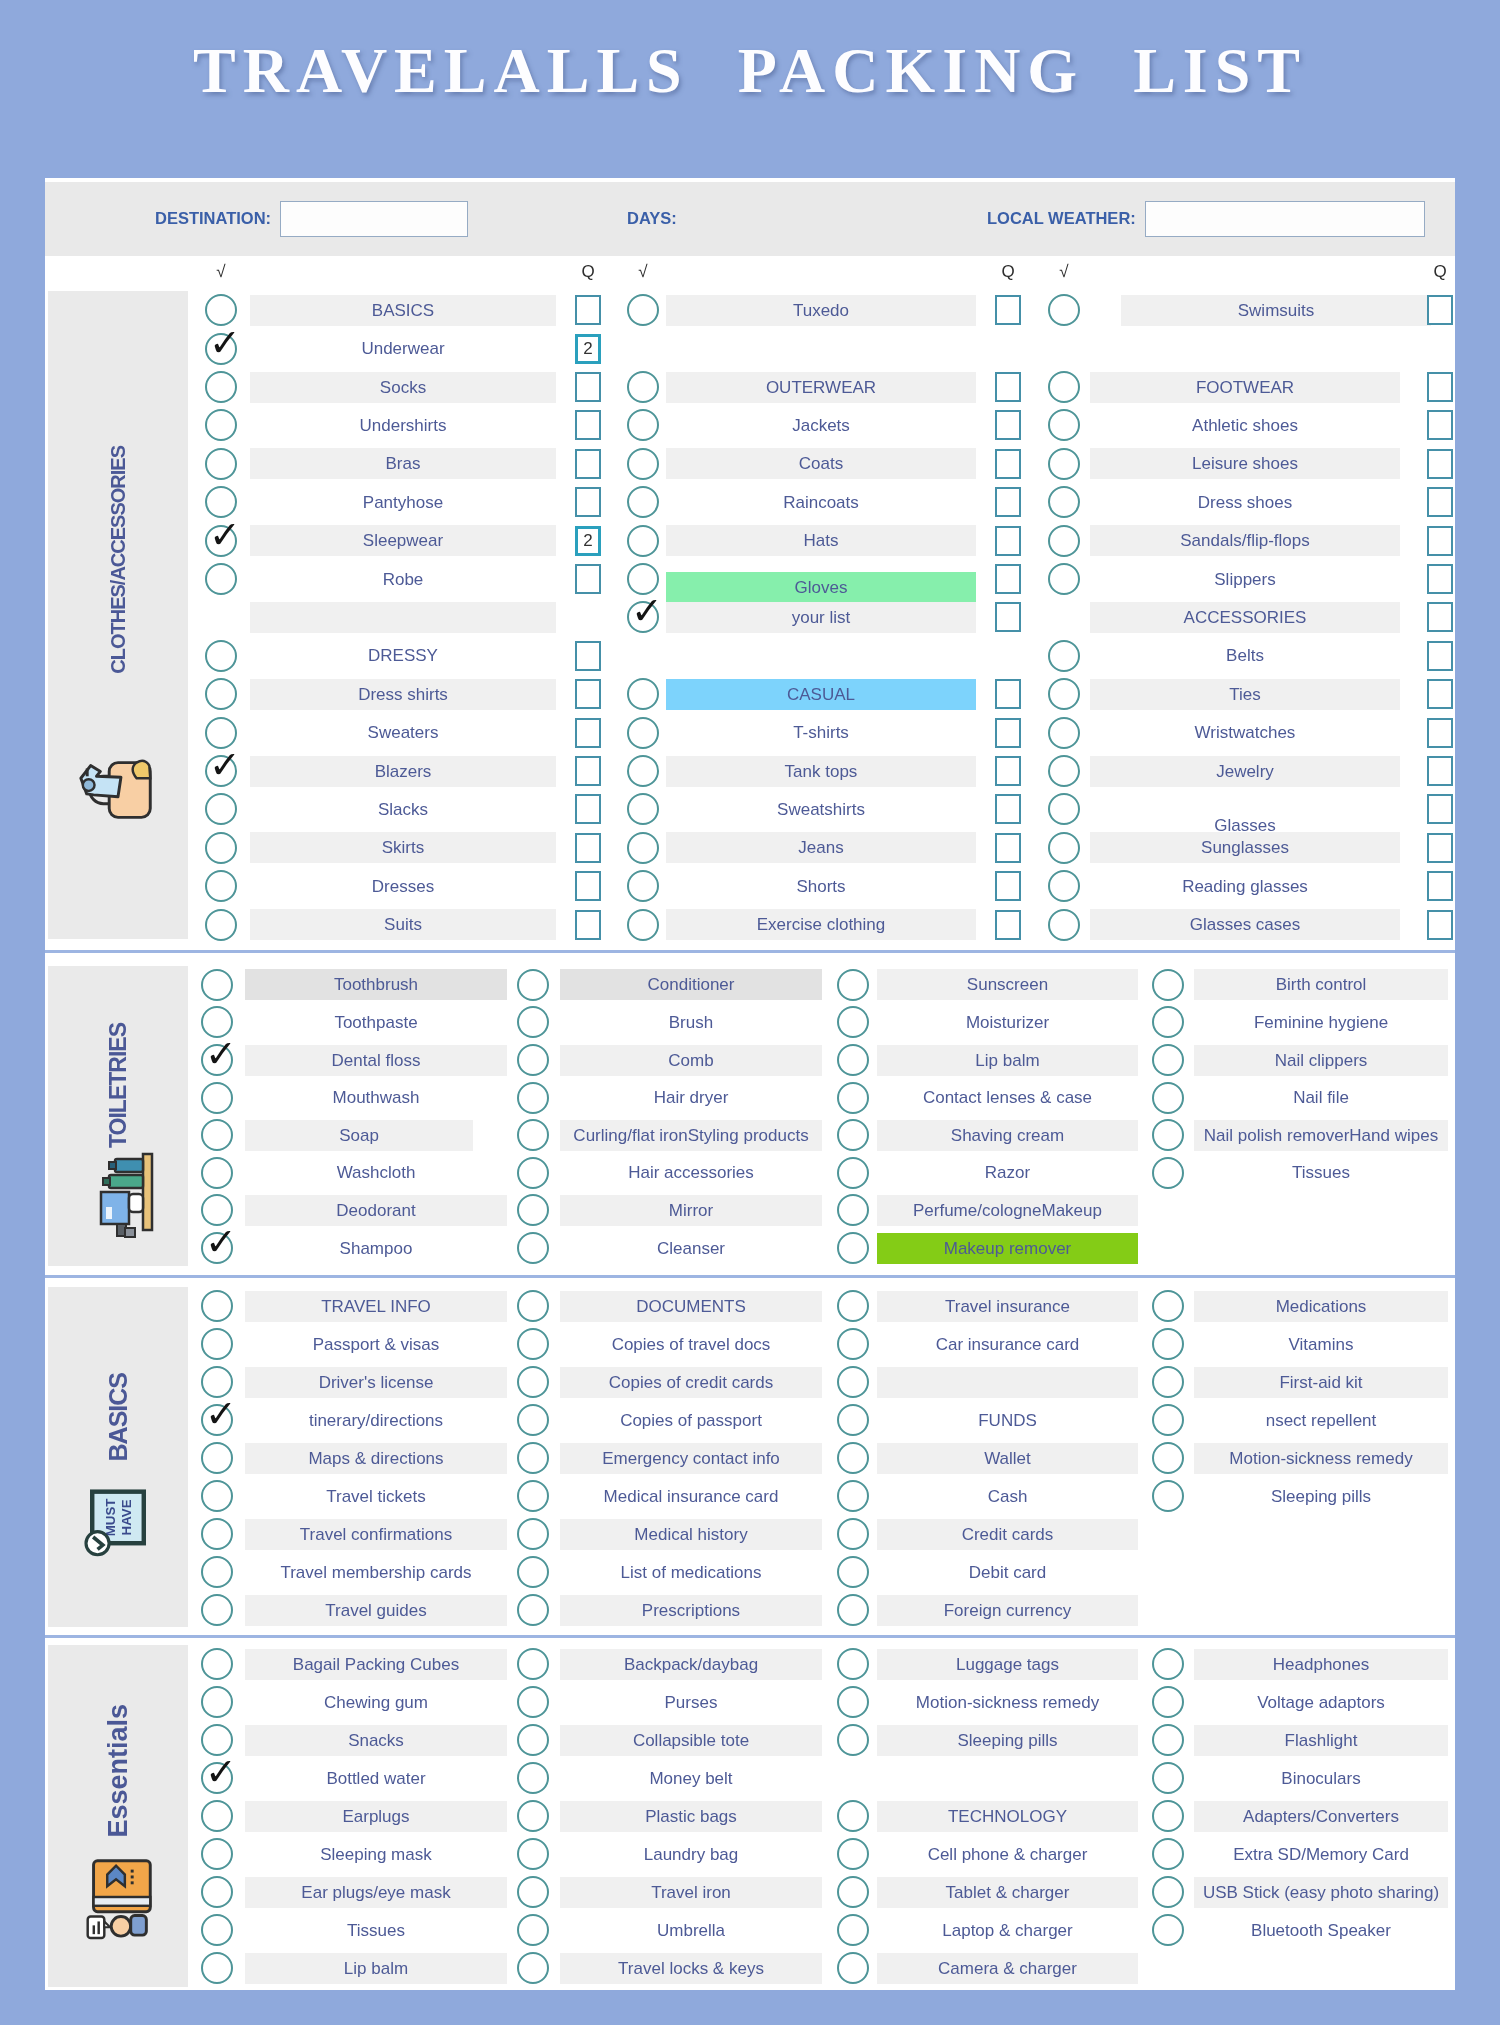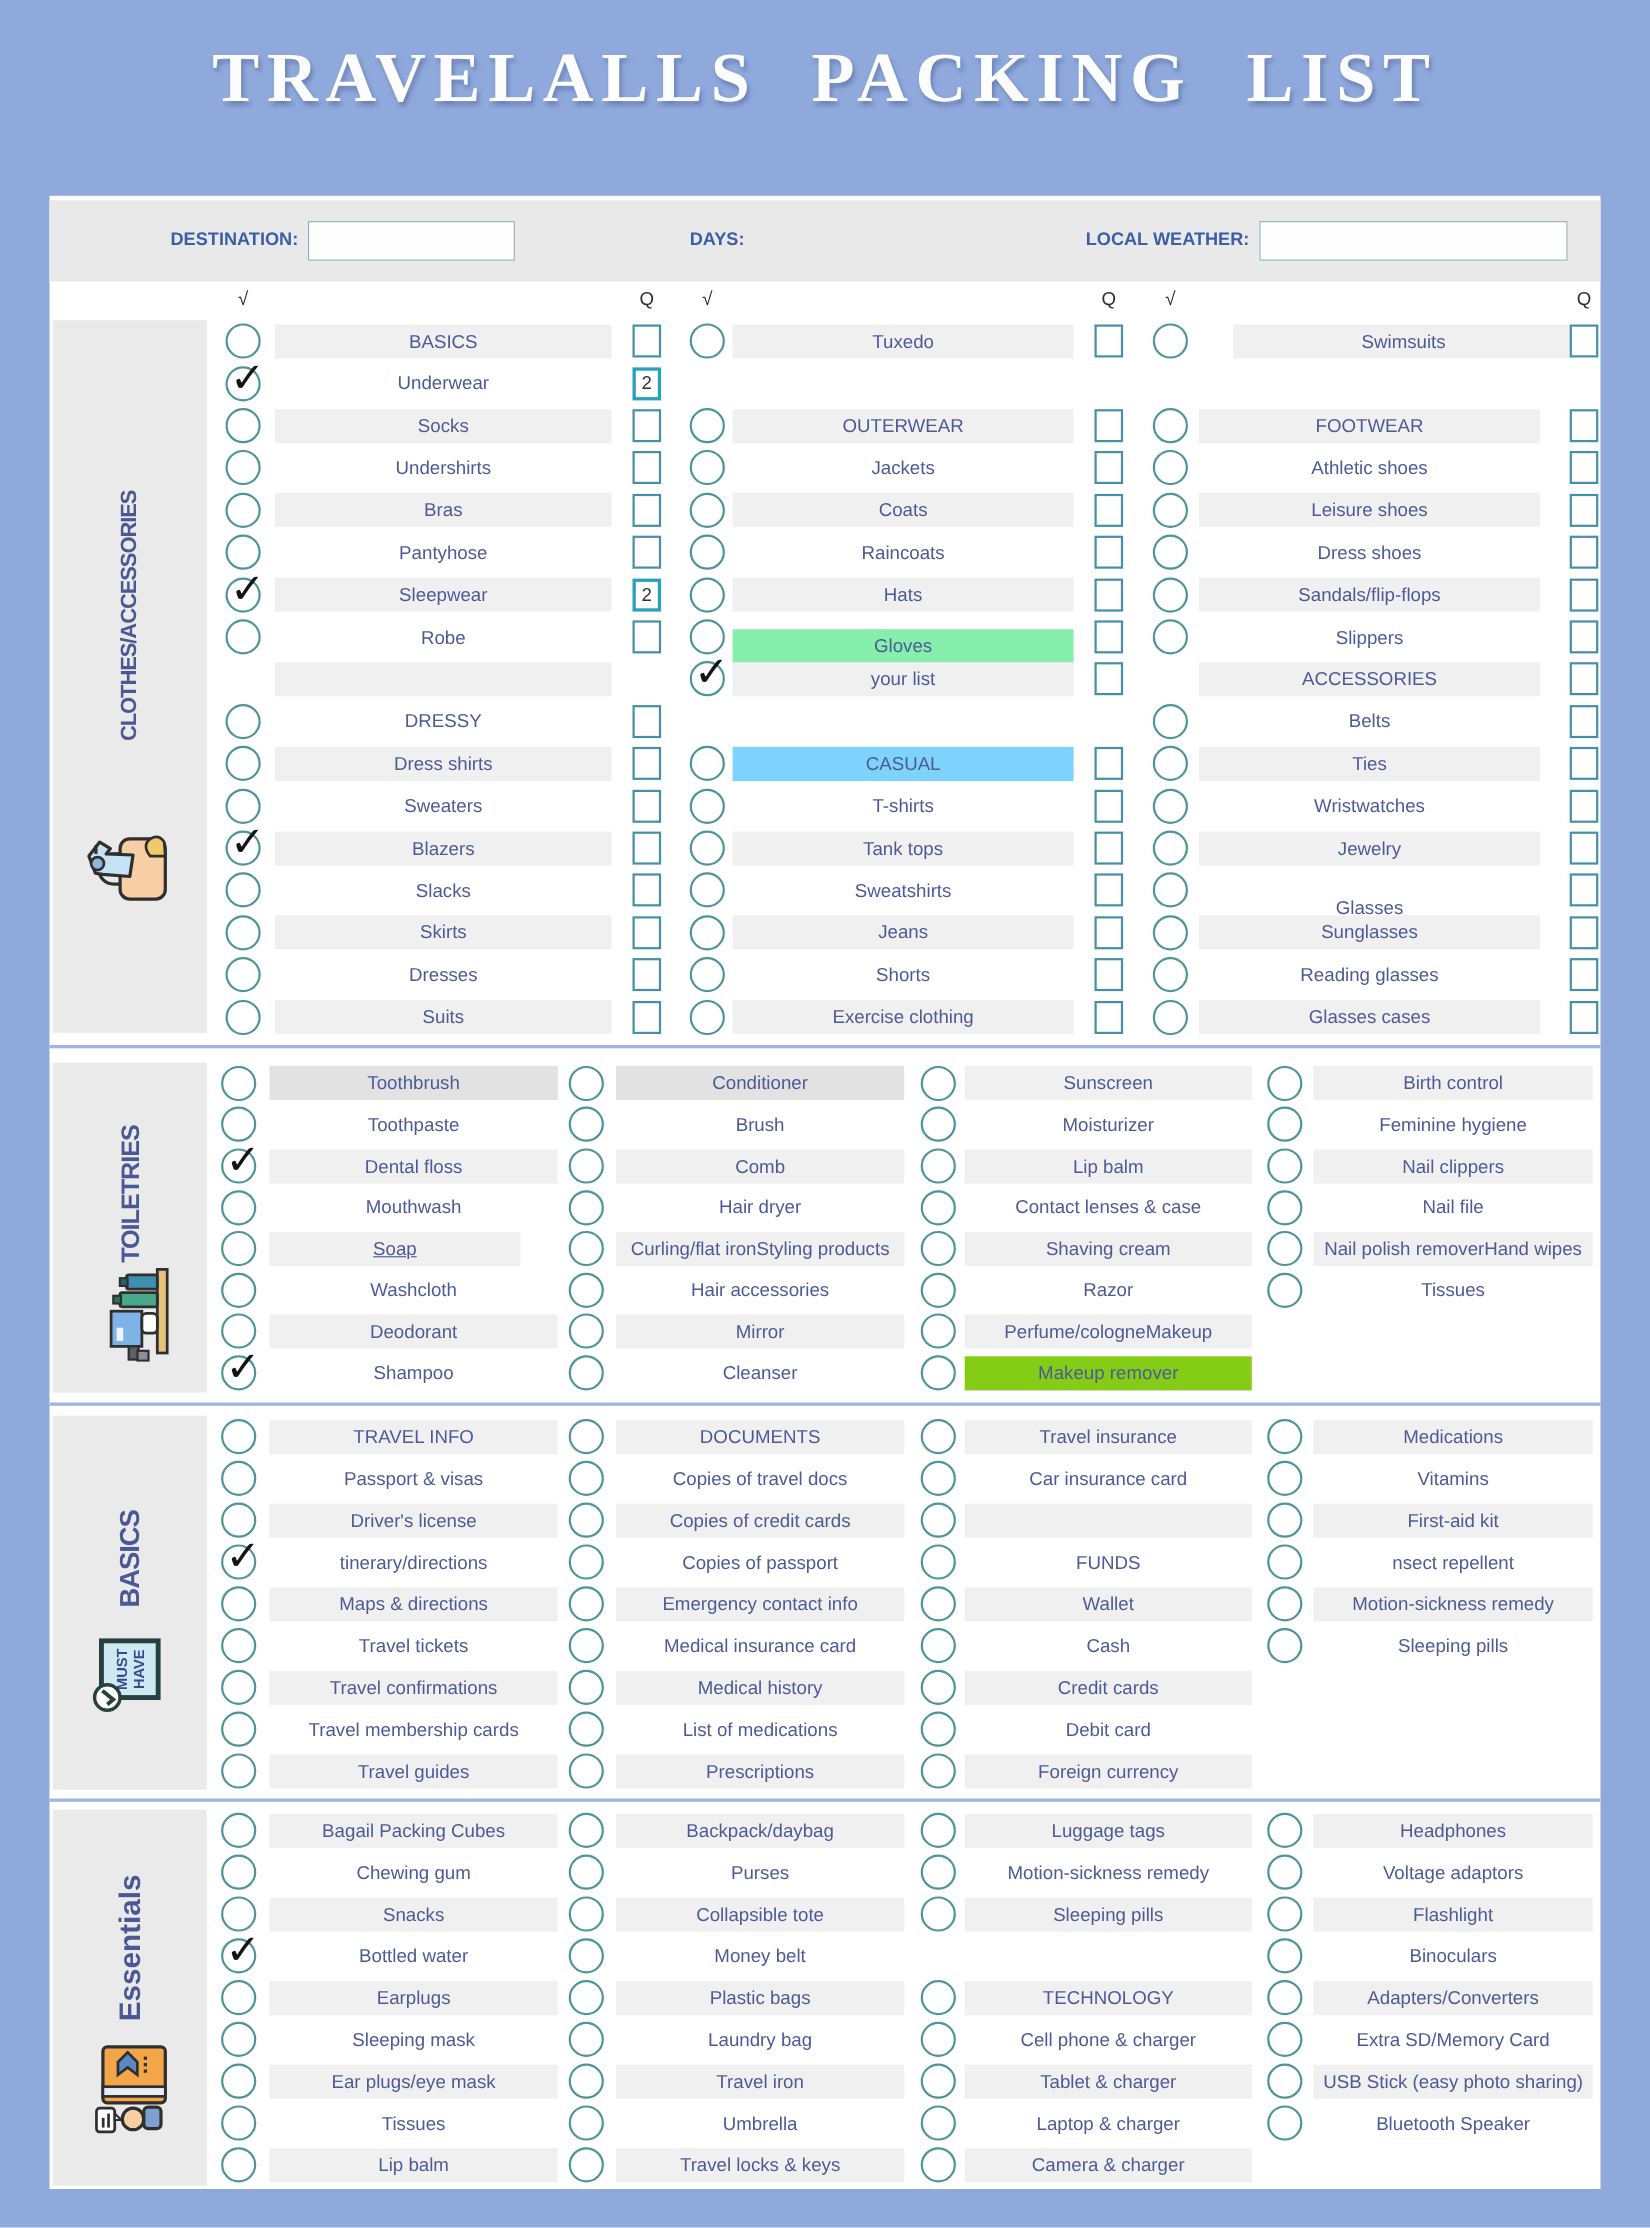--- a/index.html
+++ b/index.html
@@ -281,21 +281,21 @@
         <div class="cell-label" style="left: 200px; top: 791.3px; width: 262px; background: rgb(226, 226, 226);">Toothbrush</div>
         <div class="circle" style="left: 156px; top: 790.8px;"></div>
         <div class="cell-label" style="left: 200px; top: 828.9px; width: 262px; background: rgb(255, 255, 255);">Toothpaste</div>
         <div class="circle" style="left: 156px; top: 828.4px;"></div>
         <div class="cell-label" style="left: 200px; top: 866.5px; width: 262px; background: rgb(240, 240, 240);">Dental floss</div>
         <div class="circle" style="left: 156px; top: 866px;">
           <span class="check">✓</span>
         </div>
         <div class="cell-label" style="left: 200px; top: 904.1px; width: 262px; background: rgb(255, 255, 255);">Mouthwash</div>
         <div class="circle" style="left: 156px; top: 903.6px;"></div>
-        <div class="cell-label" style="left: 200px; top: 941.7px; width: 228px; background: rgb(240, 240, 240); text-decoration: underline;">Soap</div>
+        <div class="cell-label" style="left: 200px; top: 941.7px; width: 228px; background: rgb(240, 240, 240);">Soap</div>
         <div class="circle" style="left: 156px; top: 941.2px;"></div>
         <div class="cell-label" style="left: 200px; top: 979.3px; width: 262px; background: rgb(255, 255, 255);">Washcloth</div>
         <div class="circle" style="left: 156px; top: 978.8px;"></div>
         <div class="cell-label" style="left: 200px; top: 1016.9px; width: 262px; background: rgb(240, 240, 240);">Deodorant</div>
         <div class="circle" style="left: 156px; top: 1016.4px;"></div>
         <div class="cell-label" style="left: 200px; top: 1054.5px; width: 262px; background: rgb(255, 255, 255);">Shampoo</div>
         <div class="circle" style="left: 156px; top: 1054px;">
           <span class="check">✓</span>
         </div>
         <div class="cell-label" style="left: 515px; top: 791.3px; width: 262px; background: rgb(226, 226, 226);">Conditioner</div>

